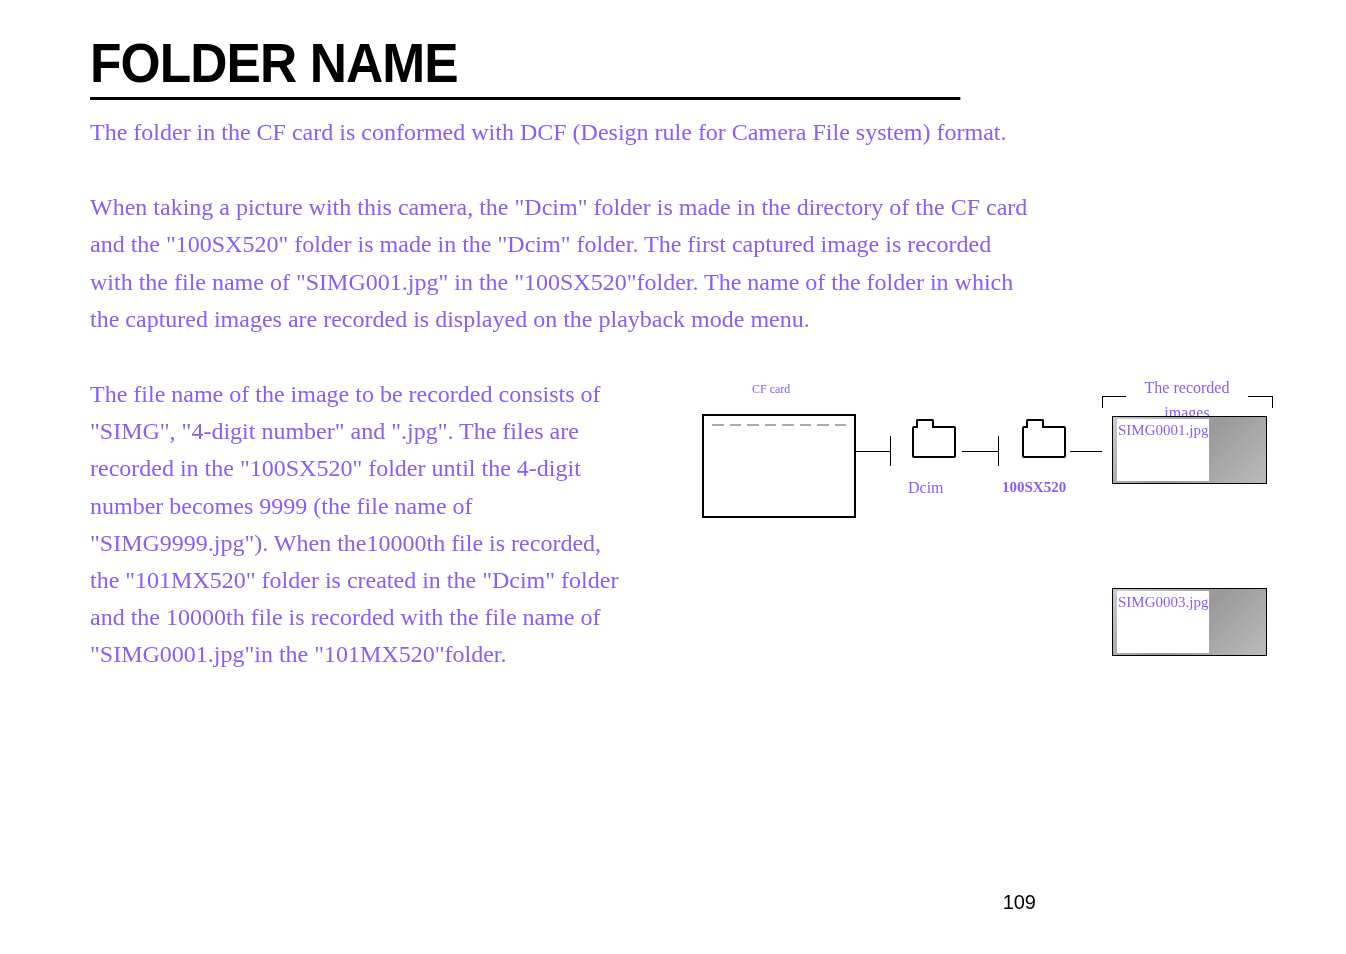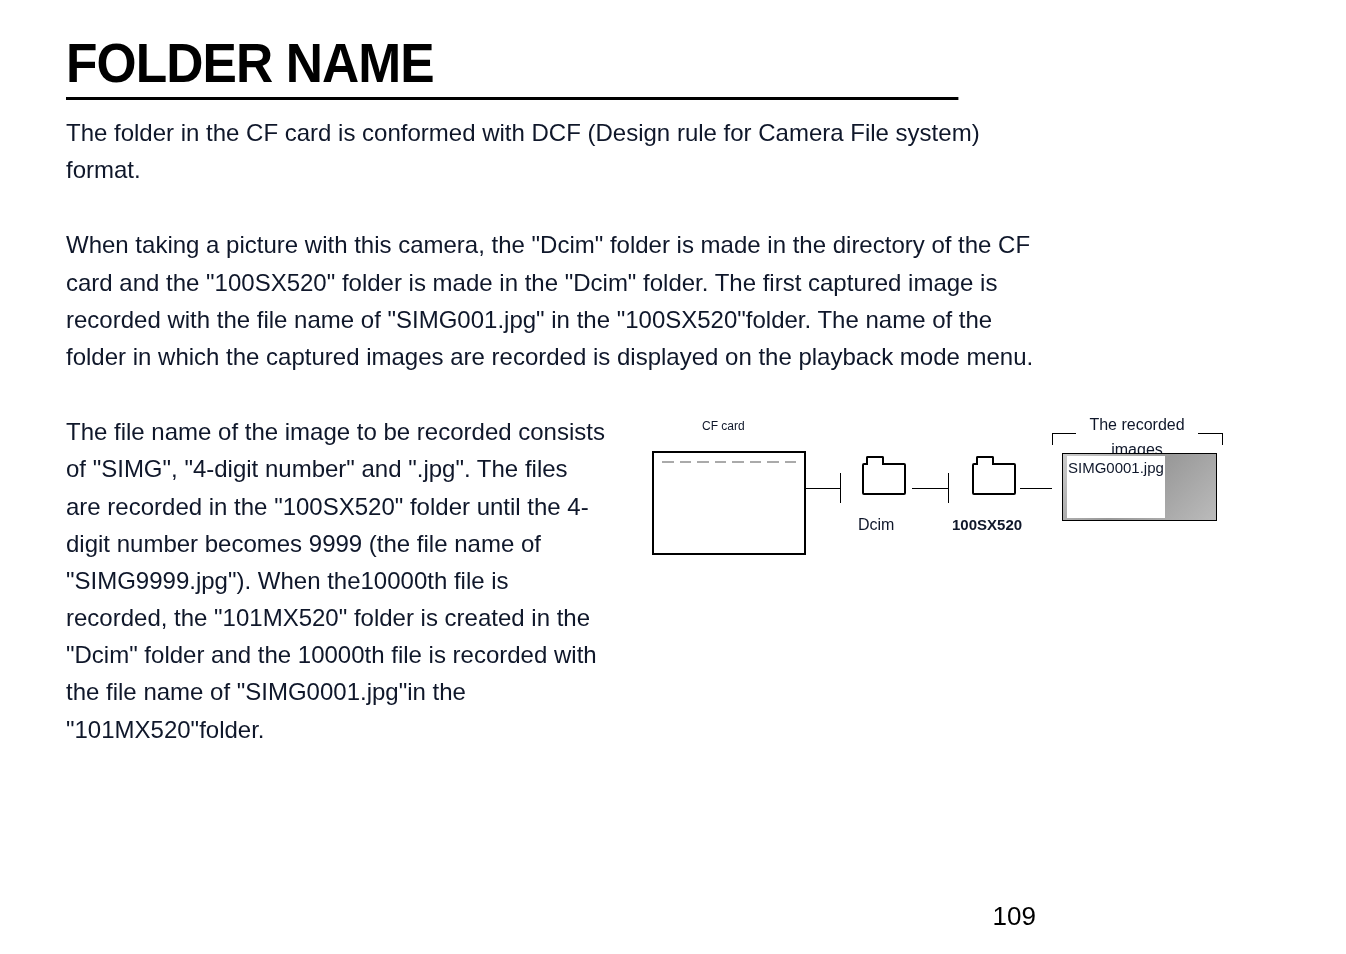--- a/index.html
+++ b/index.html
@@ -6,45 +6,46 @@
     margin: 0;
     padding: 0;
     font-family: Arial, Helvetica, sans-serif;
     background: #fff;
     color: #000;
   }
   .page {
     width: 1106px;
     height: 954px;
     box-sizing: border-box;
-    padding: 30px 70px 20px 66px;
+    padding: 30px 70px 20px 90px;
     position: relative;
   }
   .title {
     font-family: "Arial Narrow", Arial, sans-serif;
     font-weight: bold;
     font-size: 56px;
     letter-spacing: -1px;
     border-bottom: 3px solid #000;
     padding-bottom: 2px;
     margin-bottom: 14px;
     transform: scaleX(0.92);
     transform-origin: left;
   }
   .body-text {
     font-size: 24px;
     line-height: 1.55;
-    color: #0f172a;
+    color: #8b5cf6;
+    font-family: Liberation Serif, serif;
   }
   .para {
     margin-bottom: 38px;
   }
   .twocol {
     display: flex;
-    gap: 16px;
+    gap: 42px;
     margin-bottom: 30px;
   }
   .leftcol {
     flex: 0 0 540px;
   }
   .diagram {
     flex: 1;
     position: relative;
     height: 320px;
   }
@@ -147,23 +148,23 @@
   .thumb span {
     background: #fff;
     padding: 0 1px;
   }
   .t1 { top: 40px; }
   .t2 { top: 126px; }
   .t3 { top: 212px; }
 
   .page-num {
     position: absolute;
-    bottom: 22px;
+    bottom: 40px;
     right: 70px;
-    font-size: 26px;
+    font-size: 20px;
   }
 </style>
 </head>
 <body>
 
 <div class="page">
 
   <div class="title">FOLDER NAME</div>
 
   <div class="body-text">
@@ -202,19 +203,22 @@
 
         <div class="rec-line-l"></div>
         <div class="rec-vert"></div>
         <div class="rec-label">The recorded images</div>
         <div class="rec-line-r"></div>
         <div class="rec-vert2"></div>
 
         <div class="thumb t1">
             <span>SIMG0001.jpg</span>
           </div>
+        <div class="thumb t3">
+            <span>SIMG0003.jpg</span>
+          </div>
       </div>
     </div>
 
   </div>
 
   <div class="page-num">109</div>
 </div>
 
 </body></html>

